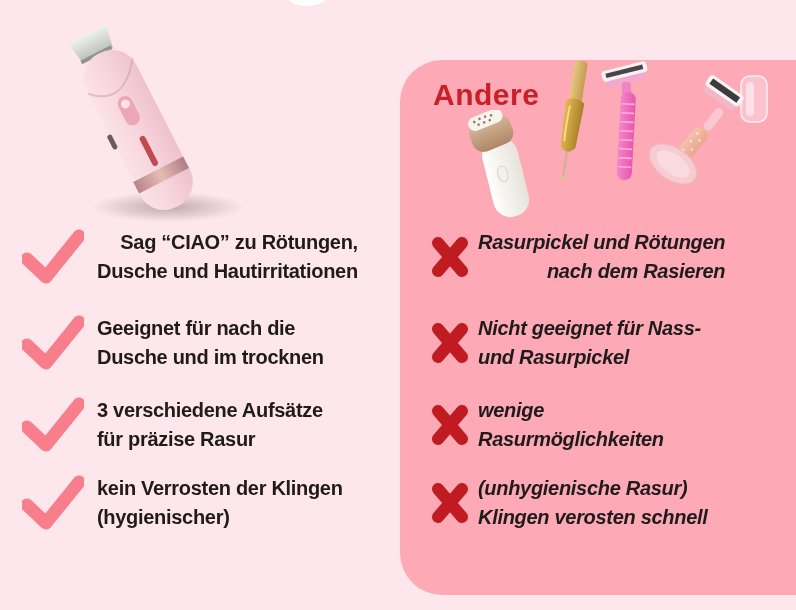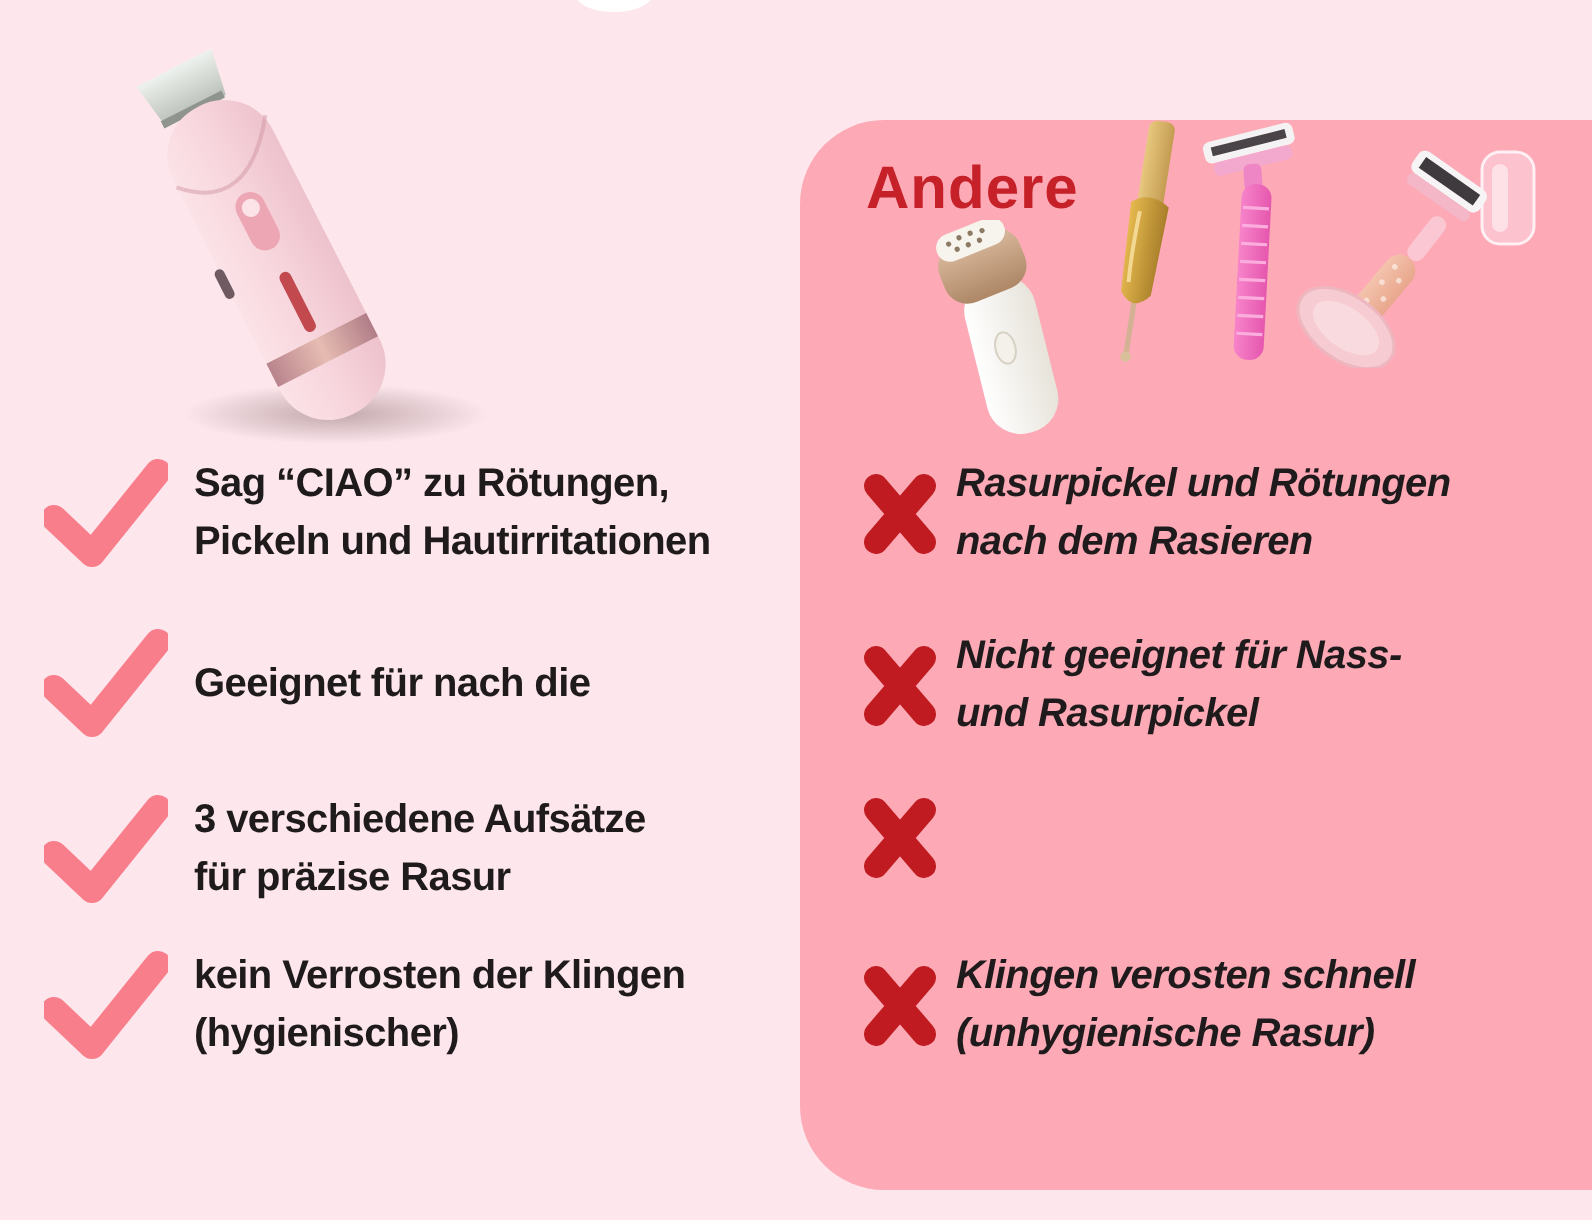--- a/index.html
+++ b/index.html
@@ -30,21 +30,21 @@
     position:absolute;display:flex;align-items:center;
   }
   .row.left{left:22px;}
   .row.right{left:430px;font-style:italic;}
   .row .lines{
     color:#1f1b1c;font-weight:700;font-size:20px;line-height:29px;
     letter-spacing:-0.3px;white-space:nowrap;
   }
   .check-svg{width:62px;height:56px;margin-right:13px;flex:0 0 auto;}
   .x-svg{width:40px;height:46px;margin-right:8px;flex:0 0 auto;}
-  .r1{top:228px;} .r2{top:314px;} .r3{top:396px;justify-content:flex-end;} .r4{top:474px;}
+  .r1{top:228px;text-align:right;} .r2{top:314px;} .r3{top:396px;justify-content:flex-end;} .r4{top:474px;}
   
   .art{position:absolute;}
   .hero-shadow{
     position:absolute;left:92px;top:192px;width:152px;height:30px;
     background:radial-gradient(closest-side,rgba(95,65,68,.38),rgba(95,65,68,0));
   }
 </style>
 </head>
 <body>
 
@@ -195,29 +195,30 @@
       <ellipse cx="28" cy="96" rx="19" ry="10" fill="#f9dade"></ellipse>
     </g>
   </svg>
 
   <div class="row left r1">
     <svg class="check-svg" viewBox="0 0 62 56">
       <polyline points="5,30 24,48 57,7" fill="none" stroke="#f97e8b" stroke-width="13" stroke-linecap="round" stroke-linejoin="round"></polyline>
     </svg>
     <div class="lines">
       <div>Sag “CIAO” zu Rötungen,</div>
-      <div>Pickeln und Hautirritationen</div>
+      <div>Dusche und Hautirritationen</div>
     </div>
   </div>
   <div class="row left r2">
     <svg class="check-svg" viewBox="0 0 62 56">
       <polyline points="5,30 24,48 57,7" fill="none" stroke="#f97e8b" stroke-width="13" stroke-linecap="round" stroke-linejoin="round"></polyline>
     </svg>
     <div class="lines">
       <div>Geeignet für nach die</div>
+      <div>Dusche und im trocknen</div>
     </div>
   </div>
   <div class="row left r3">
     <svg class="check-svg" viewBox="0 0 62 56">
       <polyline points="5,30 24,48 57,7" fill="none" stroke="#f97e8b" stroke-width="13" stroke-linecap="round" stroke-linejoin="round"></polyline>
     </svg>
     <div class="lines">
       <div>3 verschiedene Aufsätze</div>
       <div>für präzise Rasur</div>
     </div>
@@ -250,25 +251,29 @@
     <div class="lines">
       <div>Nicht geeignet für Nass-</div>
       <div>und Rasurpickel</div>
     </div>
   </div>
   <div class="row right r3">
     <svg class="x-svg" viewBox="0 0 40 46">
       <line x1="8" y1="9" x2="32" y2="37" stroke="#c01b21" stroke-width="12" stroke-linecap="round"></line>
       <line x1="32" y1="9" x2="8" y2="37" stroke="#c01b21" stroke-width="12" stroke-linecap="round"></line>
     </svg>
+    <div class="lines">
+      <div>wenige</div>
+      <div>Rasurmöglichkeiten</div>
+    </div>
   </div>
   <div class="row right r4">
     <svg class="x-svg" viewBox="0 0 40 46">
       <line x1="8" y1="9" x2="32" y2="37" stroke="#c01b21" stroke-width="12" stroke-linecap="round"></line>
       <line x1="32" y1="9" x2="8" y2="37" stroke="#c01b21" stroke-width="12" stroke-linecap="round"></line>
     </svg>
     <div class="lines">
+      <div>(unhygienische Rasur)</div>
       <div>Klingen verosten schnell</div>
-      <div>(unhygienische Rasur)</div>
     </div>
   </div>
 
 </div>
 
 </body></html>

